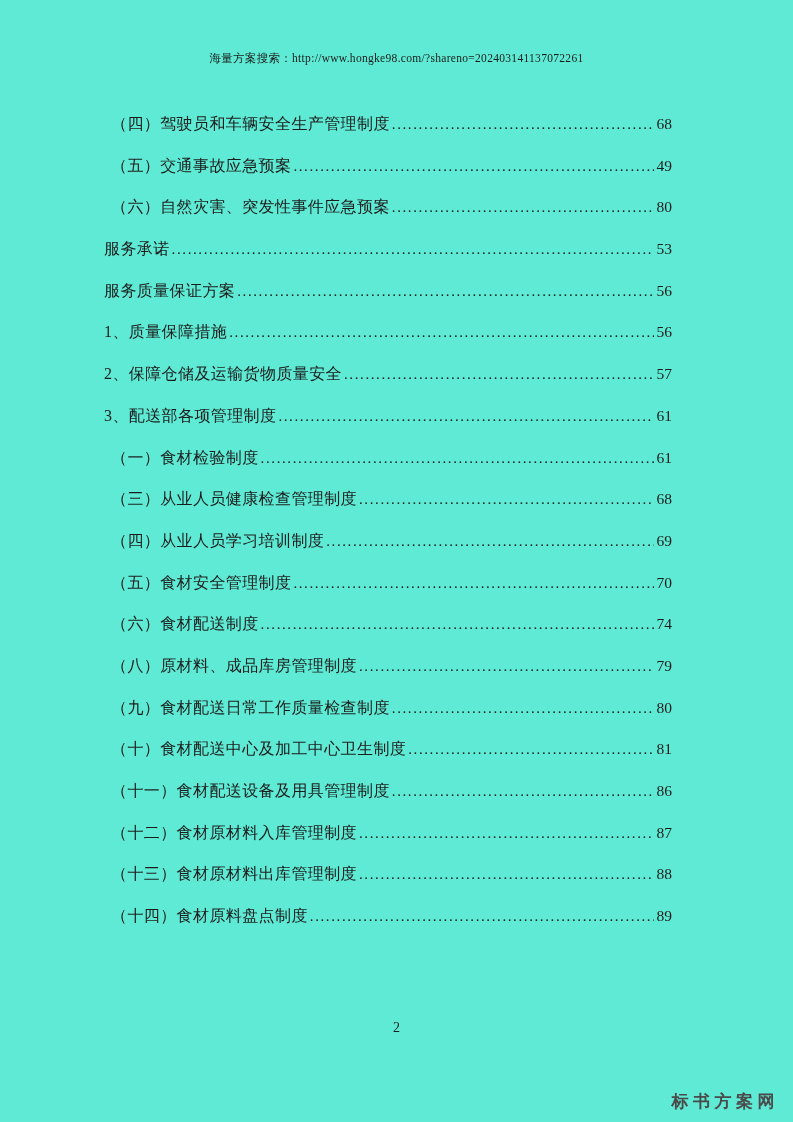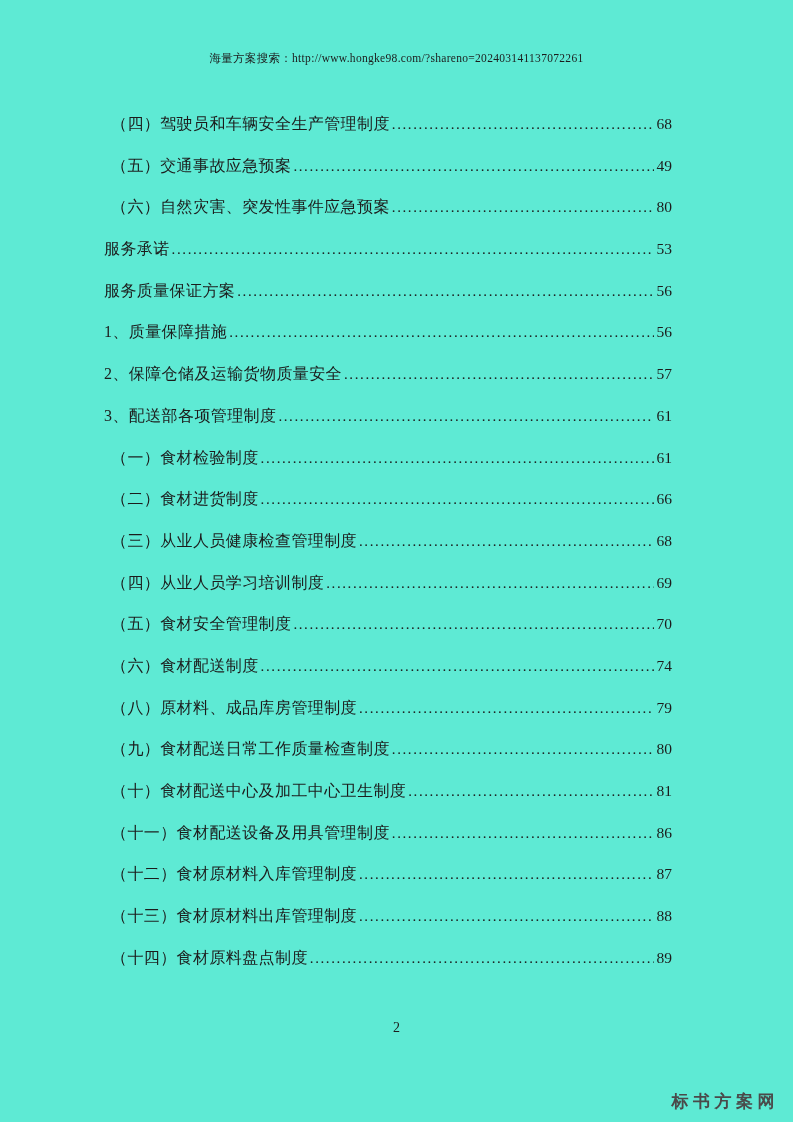--- a/index.html
+++ b/index.html
@@ -144,25 +144,20 @@
       <span class="toc-label">3、配送部各项管理制度</span>
       <span class="toc-leader"></span>
       <span class="toc-page">61</span>
     </div>
       <div class="toc-row lvl1">
       <span class="toc-label">（一）食材检验制度</span>
       <span class="toc-leader"></span>
       <span class="toc-page">61</span>
     </div>
       <div class="toc-row lvl1">
-      <span class="toc-label">（二）食材进货制度</span>
-      <span class="toc-leader"></span>
-      <span class="toc-page">66</span>
-    </div>
-      <div class="toc-row lvl1">
       <span class="toc-label">（三）从业人员健康检查管理制度</span>
       <span class="toc-leader"></span>
       <span class="toc-page">68</span>
     </div>
       <div class="toc-row lvl1">
       <span class="toc-label">（四）从业人员学习培训制度</span>
       <span class="toc-leader"></span>
       <span class="toc-page">69</span>
     </div>
       <div class="toc-row lvl1">

